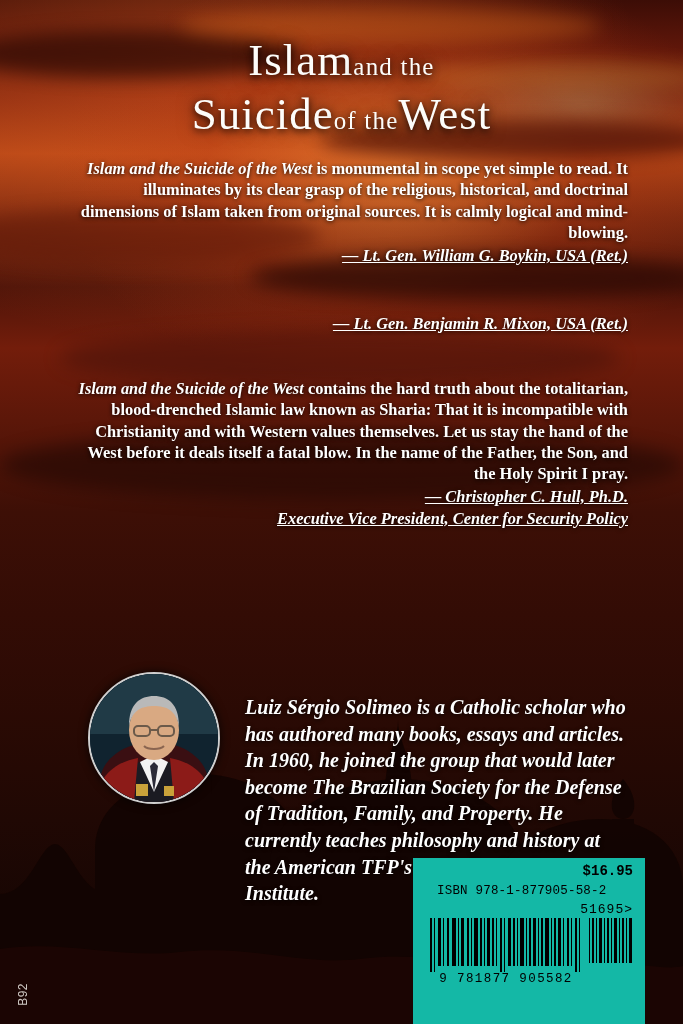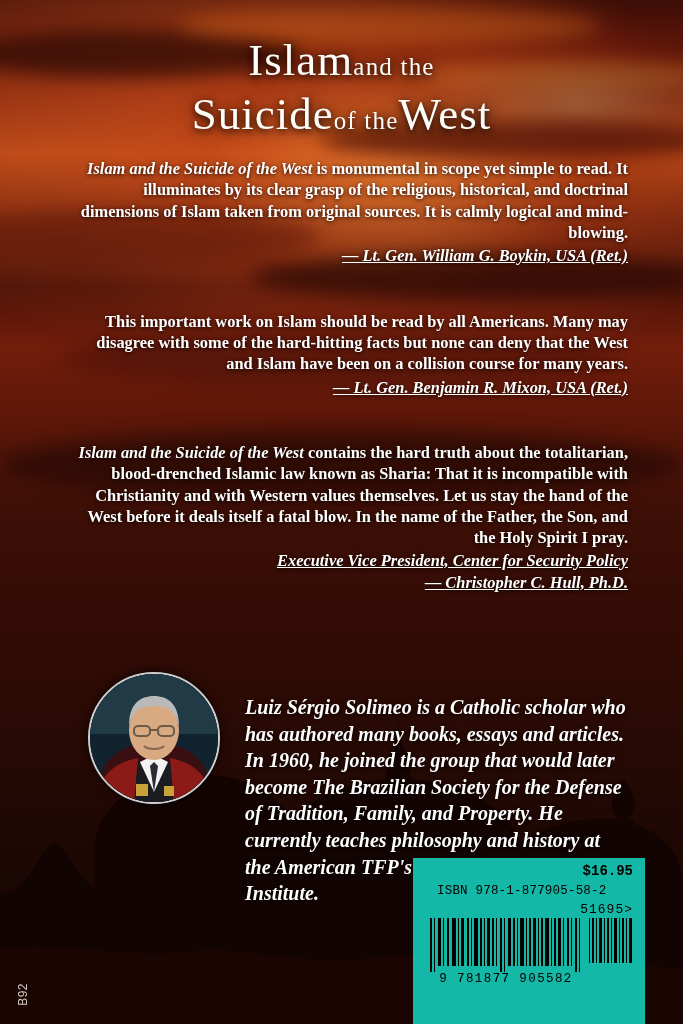--- a/index.html
+++ b/index.html
@@ -278,34 +278,31 @@
     <div class="blurb">
       <p>
         <span class="it">Islam and the Suicide of the West</span><span> is monumental in scope yet simple to read. It illuminates by its clear grasp of the religious, historical, and doctrinal dimensions of Islam taken from original sources. It is calmly logical and mind-blowing.</span>
       </p>
       <div class="attrib">— Lt. Gen. William G. Boykin, USA (Ret.)</div>
     </div>
 
     <div class="gap1"></div>
 
     <div class="blurb">
-      <p>
-        <span>This important work on Islam should be read by all Americans. Many may disagree with some of the hard-hitting facts but none can deny that the West and Islam have been on a collision course for many years.</span>
-      </p>
       <div class="attrib">— Lt. Gen. Benjamin R. Mixon, USA (Ret.)</div>
     </div>
 
     <div class="gap1"></div>
 
     <div class="blurb">
       <p>
         <span class="it">Islam and the Suicide of the West</span><span> contains the hard truth about the totalitarian, blood-drenched Islamic law known as Sharia: That it is incompatible with Christianity and with Western values themselves. Let us stay the hand of the West before it deals itself a fatal blow. In the name of the Father, the Son, and the Holy Spirit I pray.</span>
       </p>
+      <div class="attrib two-line">— Christopher C. Hull, Ph.D.</div>
       <div class="attrib two-line">Executive Vice President, Center for Security Policy</div>
-      <div class="attrib two-line">— Christopher C. Hull, Ph.D.</div>
     </div>
 
   </div>
 
   <div class="author">
     <div class="portrait">
       <svg viewBox="0 0 128 128" preserveAspectRatio="xMidYMid slice">
         <rect x="0" y="0" width="128" height="128" fill="#10232f"></rect>
         <rect x="0" y="0" width="128" height="60" fill="#203a46"></rect>
         <ellipse cx="64" cy="108" rx="54" ry="40" fill="#3a0f12"></ellipse>

